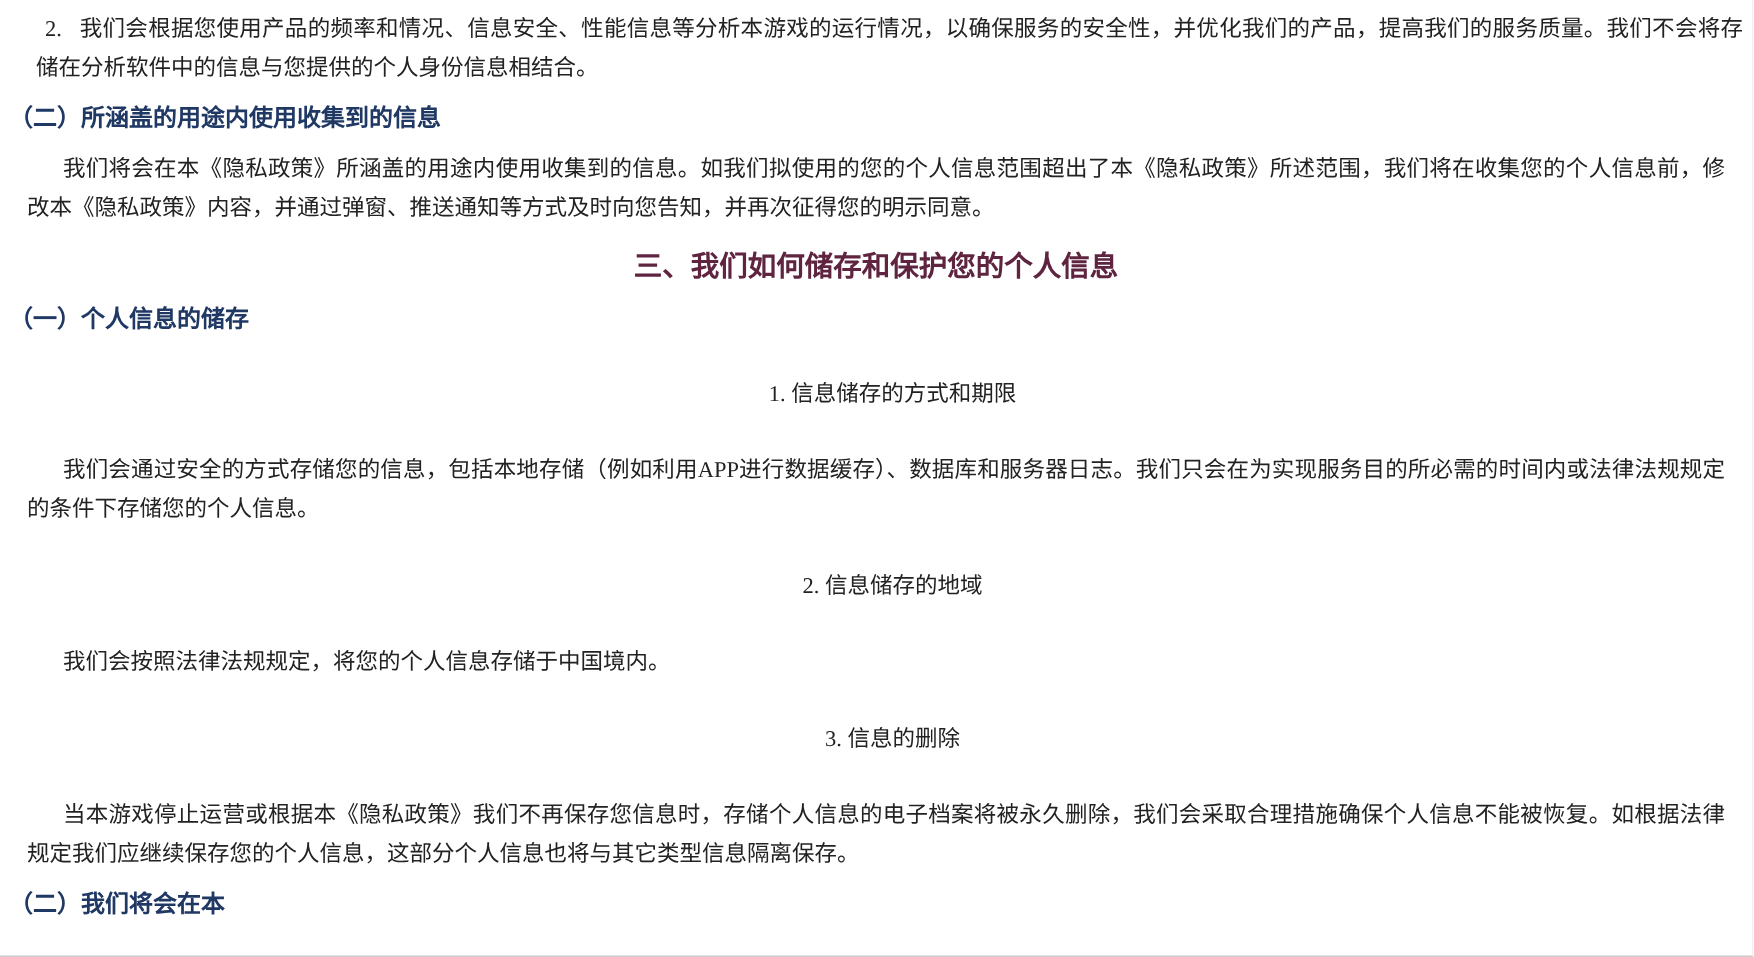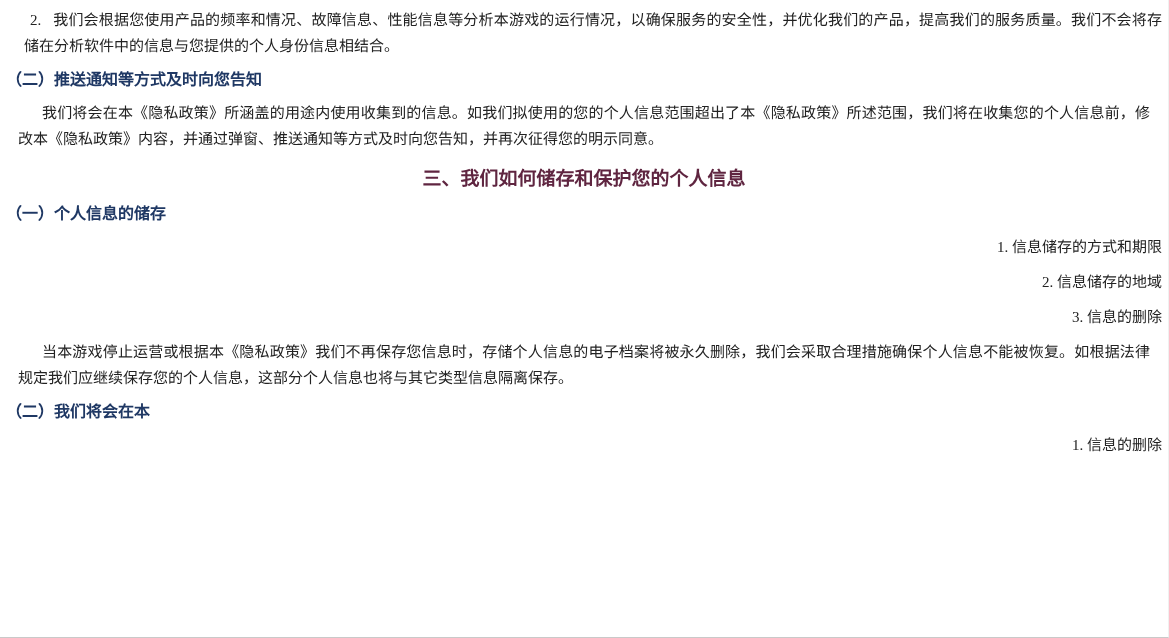--- a/index.html
+++ b/index.html
@@ -43,47 +43,49 @@
   }
   .chapter-heading {
     margin: 13px 0 7px 0;
     font-size: 19px;
     line-height: 28px;
     font-weight: bold;
     color: var(--chapter-heading, #5f2540);
     text-align: center;
   }
   .sub-item {
-    margin: 9px 0;
+    margin: 25px 0;
     margin-left: 22px;
-    text-align: right;
+    text-align: center;
   }
 </style>
 </head>
 <body>
 
 <div class="page">
 
 
-  <div class="numbered-item"><span class="num">2.</span><span>我们会根据您使用产品的频率和情况、故障信息、性能信息等分析本游戏的运行情况，以确保服务的安全性，并优化我们的产品，提高我们的服务质量。我们不会将存储在分析软件中的信息与您提供的个人身份信息相结合。</span></div>
+  <div class="numbered-item"><span class="num">2.</span><span>我们会根据您使用产品的频率和情况、信息安全、性能信息等分析本游戏的运行情况，以确保服务的安全性，并优化我们的产品，提高我们的服务质量。我们不会将存储在分析软件中的信息与您提供的个人身份信息相结合。</span></div>
 
-  <div class="section-heading">（二）推送通知等方式及时向您告知</div>
+  <div class="section-heading">（二）所涵盖的用途内使用收集到的信息</div>
 
   <div class="paragraph">我们将会在本《隐私政策》所涵盖的用途内使用收集到的信息。如我们拟使用的您的个人信息范围超出了本《隐私政策》所述范围，我们将在收集您的个人信息前，修改本《隐私政策》内容，并通过弹窗、推送通知等方式及时向您告知，并再次征得您的明示同意。</div>
 
   <div class="chapter-heading">三、我们如何储存和保护您的个人信息</div>
 
   <div class="section-heading">（一）个人信息的储存</div>
 
   <div class="sub-item"><span>1.</span> <span>信息储存的方式和期限</span></div>
 
+  <div class="paragraph">我们会通过安全的方式存储您的信息，包括本地存储（例如利用APP进行数据缓存）、数据库和服务器日志。我们只会在为实现服务目的所必需的时间内或法律法规规定的条件下存储您的个人信息。</div>
 
 
   <div class="sub-item"><span>2.</span> <span>信息储存的地域</span></div>
 
+  <div class="paragraph">我们会按照法律法规规定，将您的个人信息存储于中国境内。</div>
 
   <div class="sub-item"><span>3.</span> <span>信息的删除</span></div>
 
   <div class="paragraph">当本游戏停止运营或根据本《隐私政策》我们不再保存您信息时，存储个人信息的电子档案将被永久删除，我们会采取合理措施确保个人信息不能被恢复。如根据法律规定我们应继续保存您的个人信息，这部分个人信息也将与其它类型信息隔离保存。</div>
 
   <div class="section-heading">（二）我们将会在本</div>
 
   <div class="sub-item"><span>1.</span> <span>信息的删除</span></div>
 
 </div>

